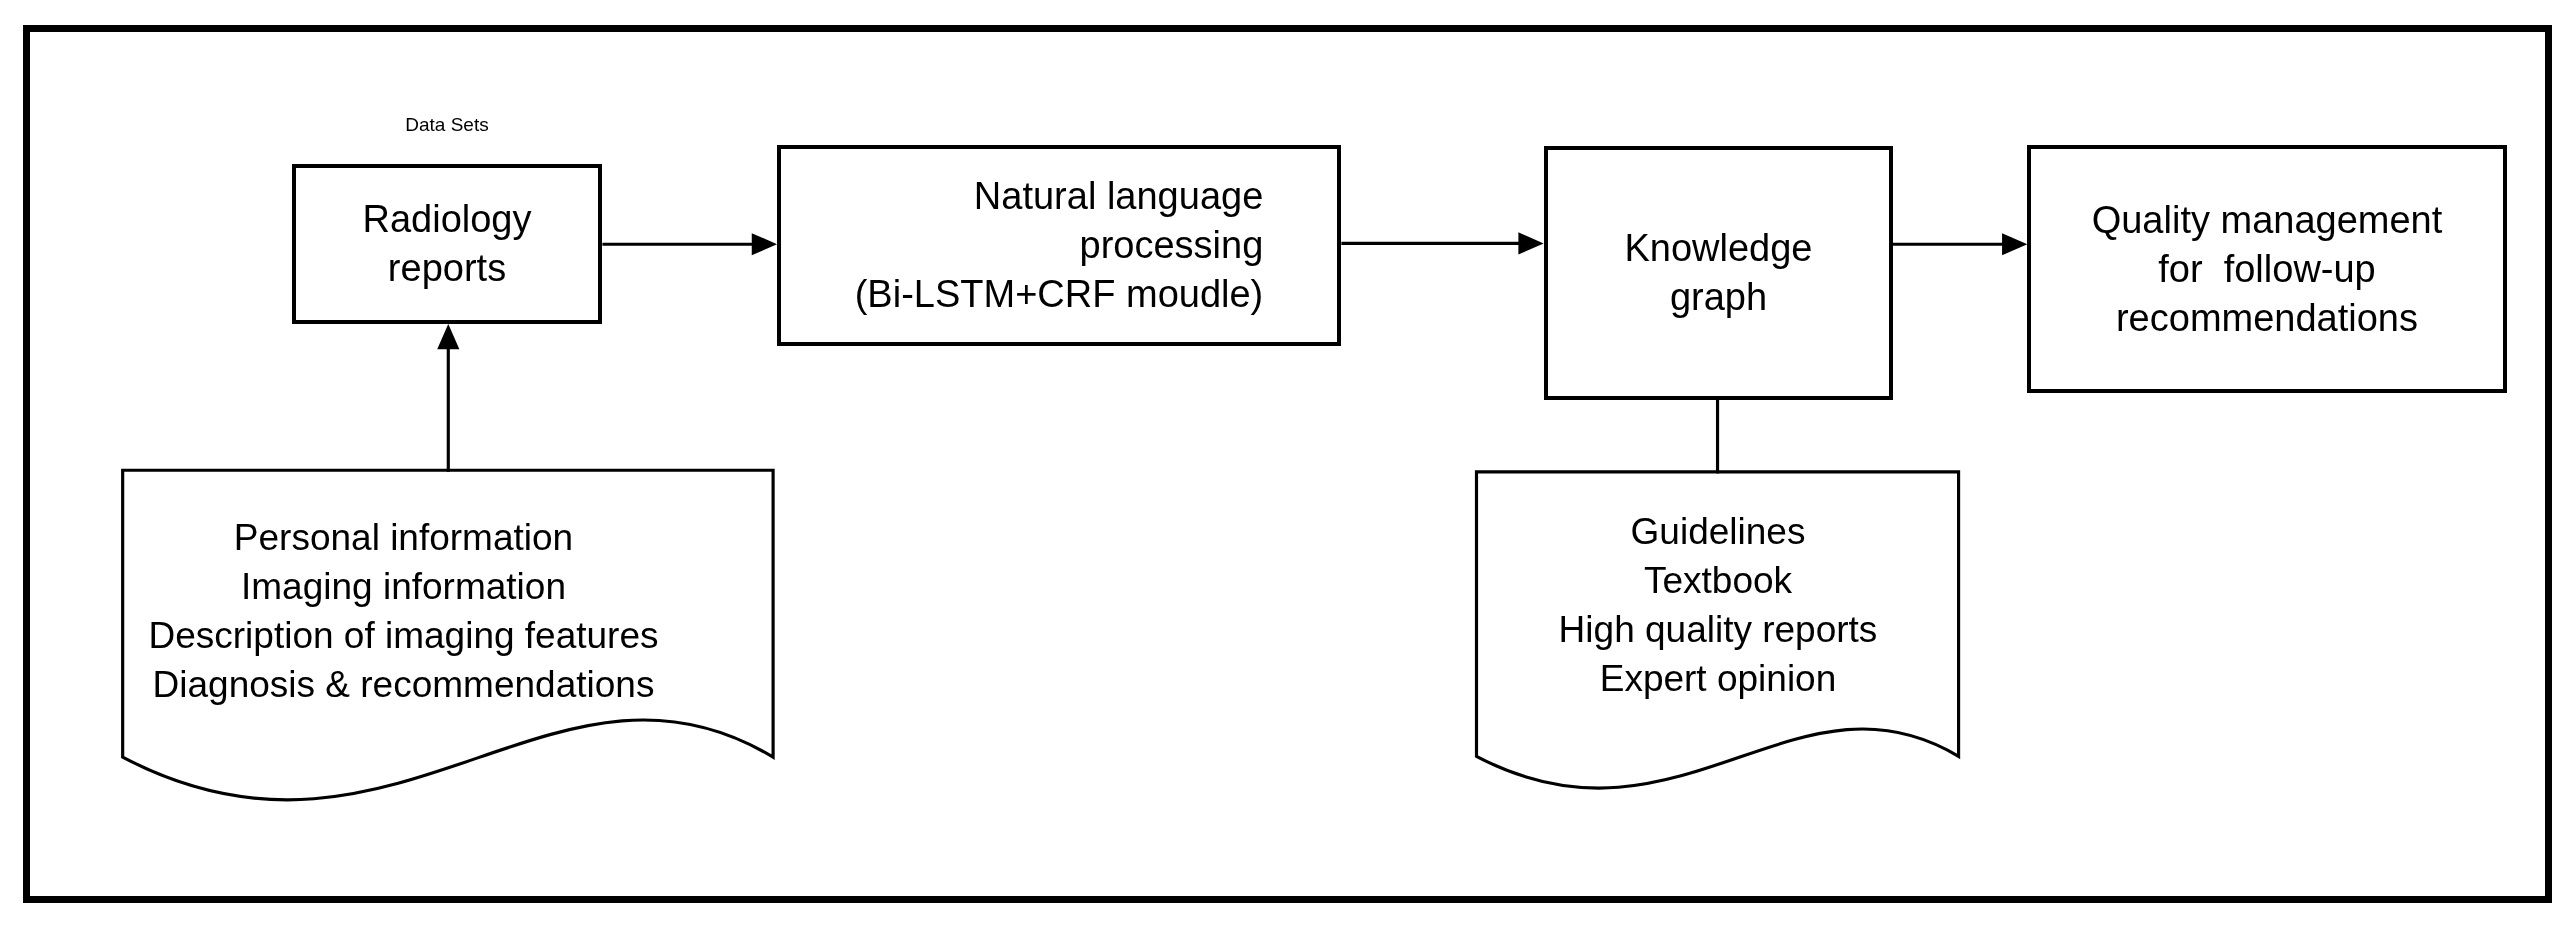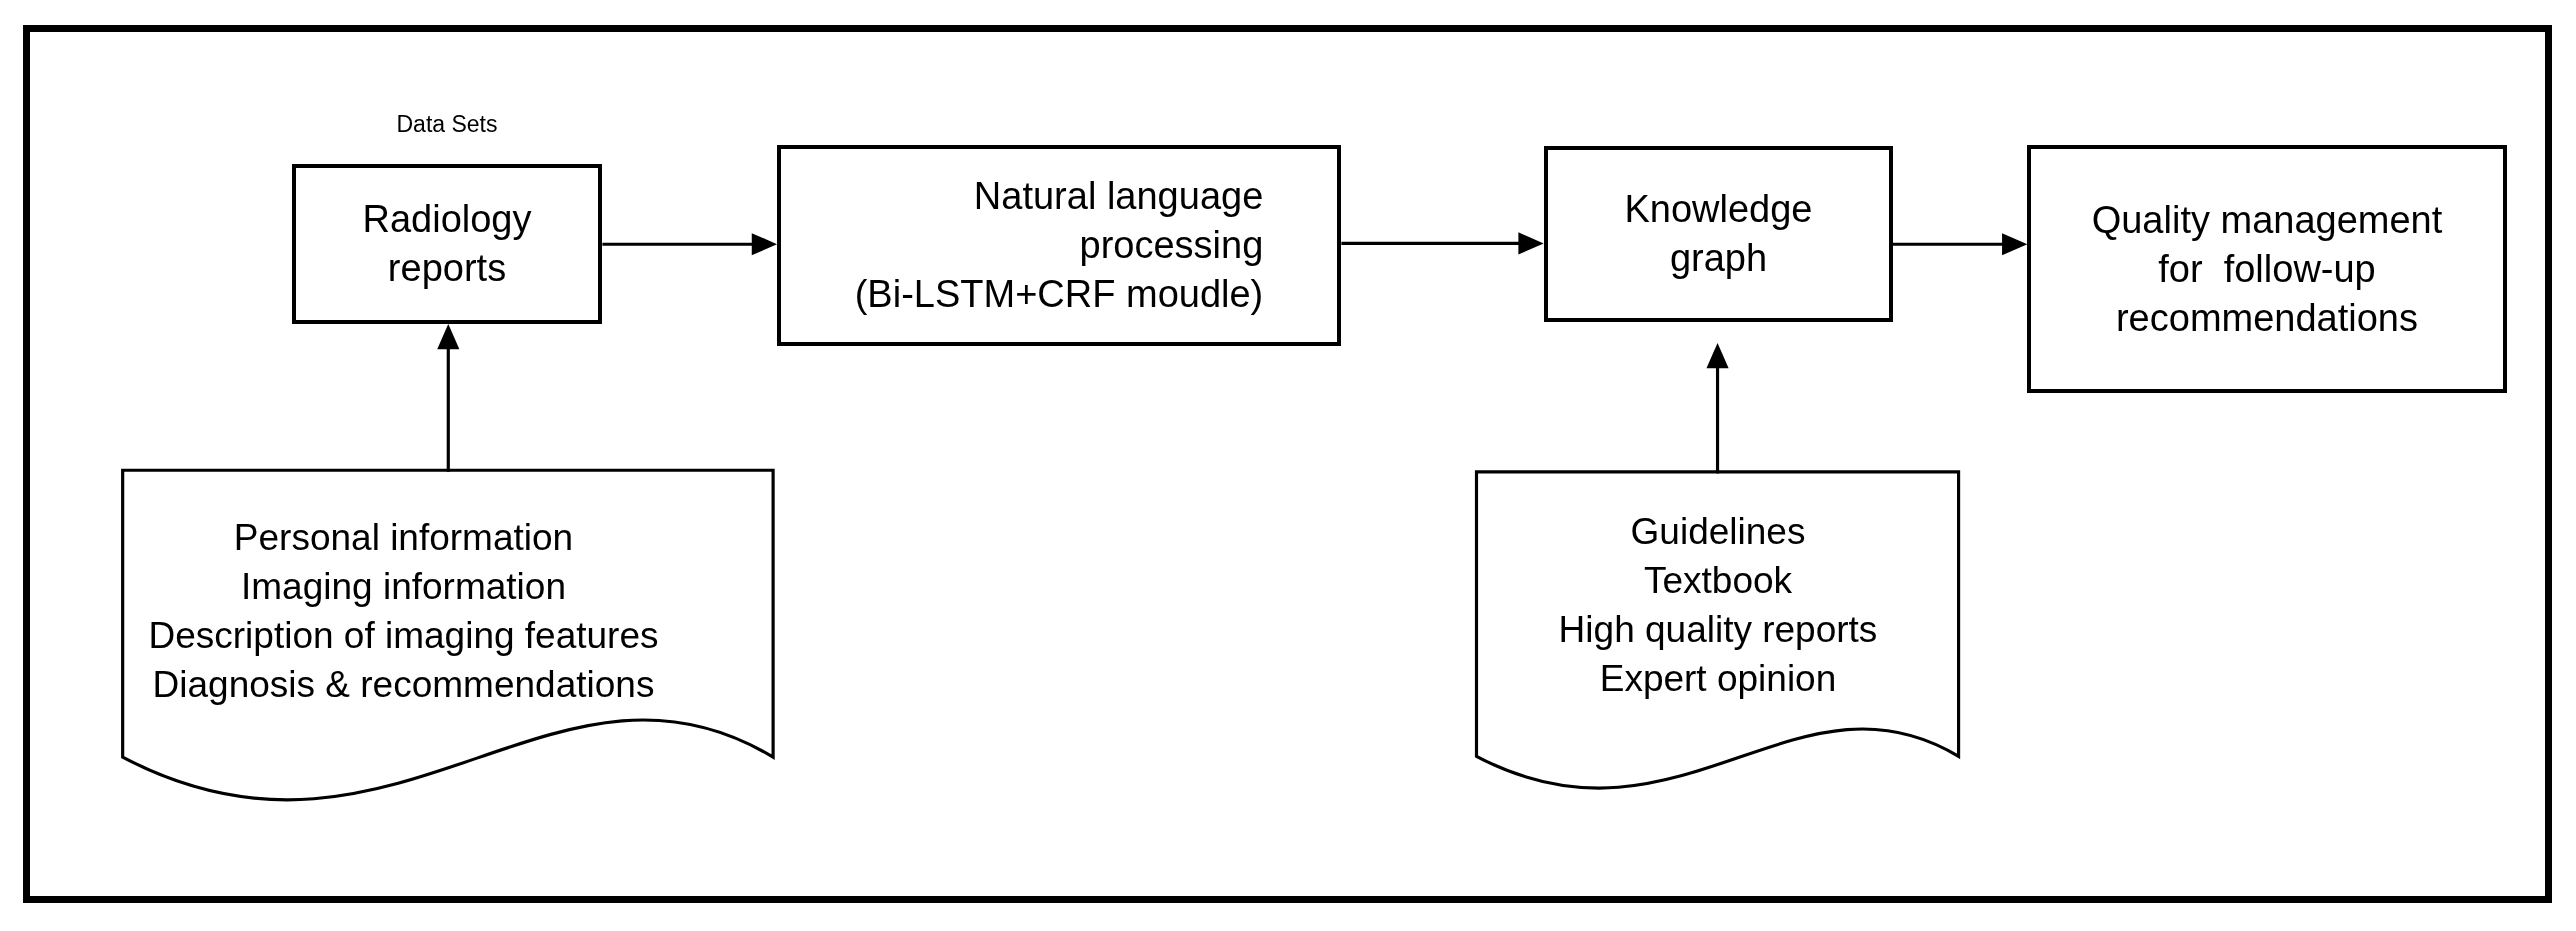--- a/index.html
+++ b/index.html
@@ -44,30 +44,30 @@
     text-align: center;
     font-size: 38px;
     line-height: 49px;
     color: #000000;
   }
   .node span {
     white-space: pre-wrap;
   }
   .node.radiology { left: 292px; top: 164px; width: 310px; height: 160px; }
   .node.nlp       { left: 777px; top: 145px; width: 564px; height: 201px; text-align: right; }
-  .node.kg        { left: 1544px; top: 146px; width: 349px; height: 176px; }
+  .node.kg        { left: 1544px; top: 146px; width: 349px; height: 254px; }
   .node.quality   { left: 2027px; top: 145px; width: 480px; height: 248px; }
 
   .datasets-label {
     position: absolute;
     left: 292px;
     top: 107px;
     width: 310px;
     text-align: center;
-    font-size: 23px;
+    font-size: 19px;
     line-height: 35px;
     color: #000000;
   }
   .doc-text {
     position: absolute;
     text-align: center;
     font-size: 37px;
     line-height: 49px;
     white-space: pre-wrap;
     color: #000000;

